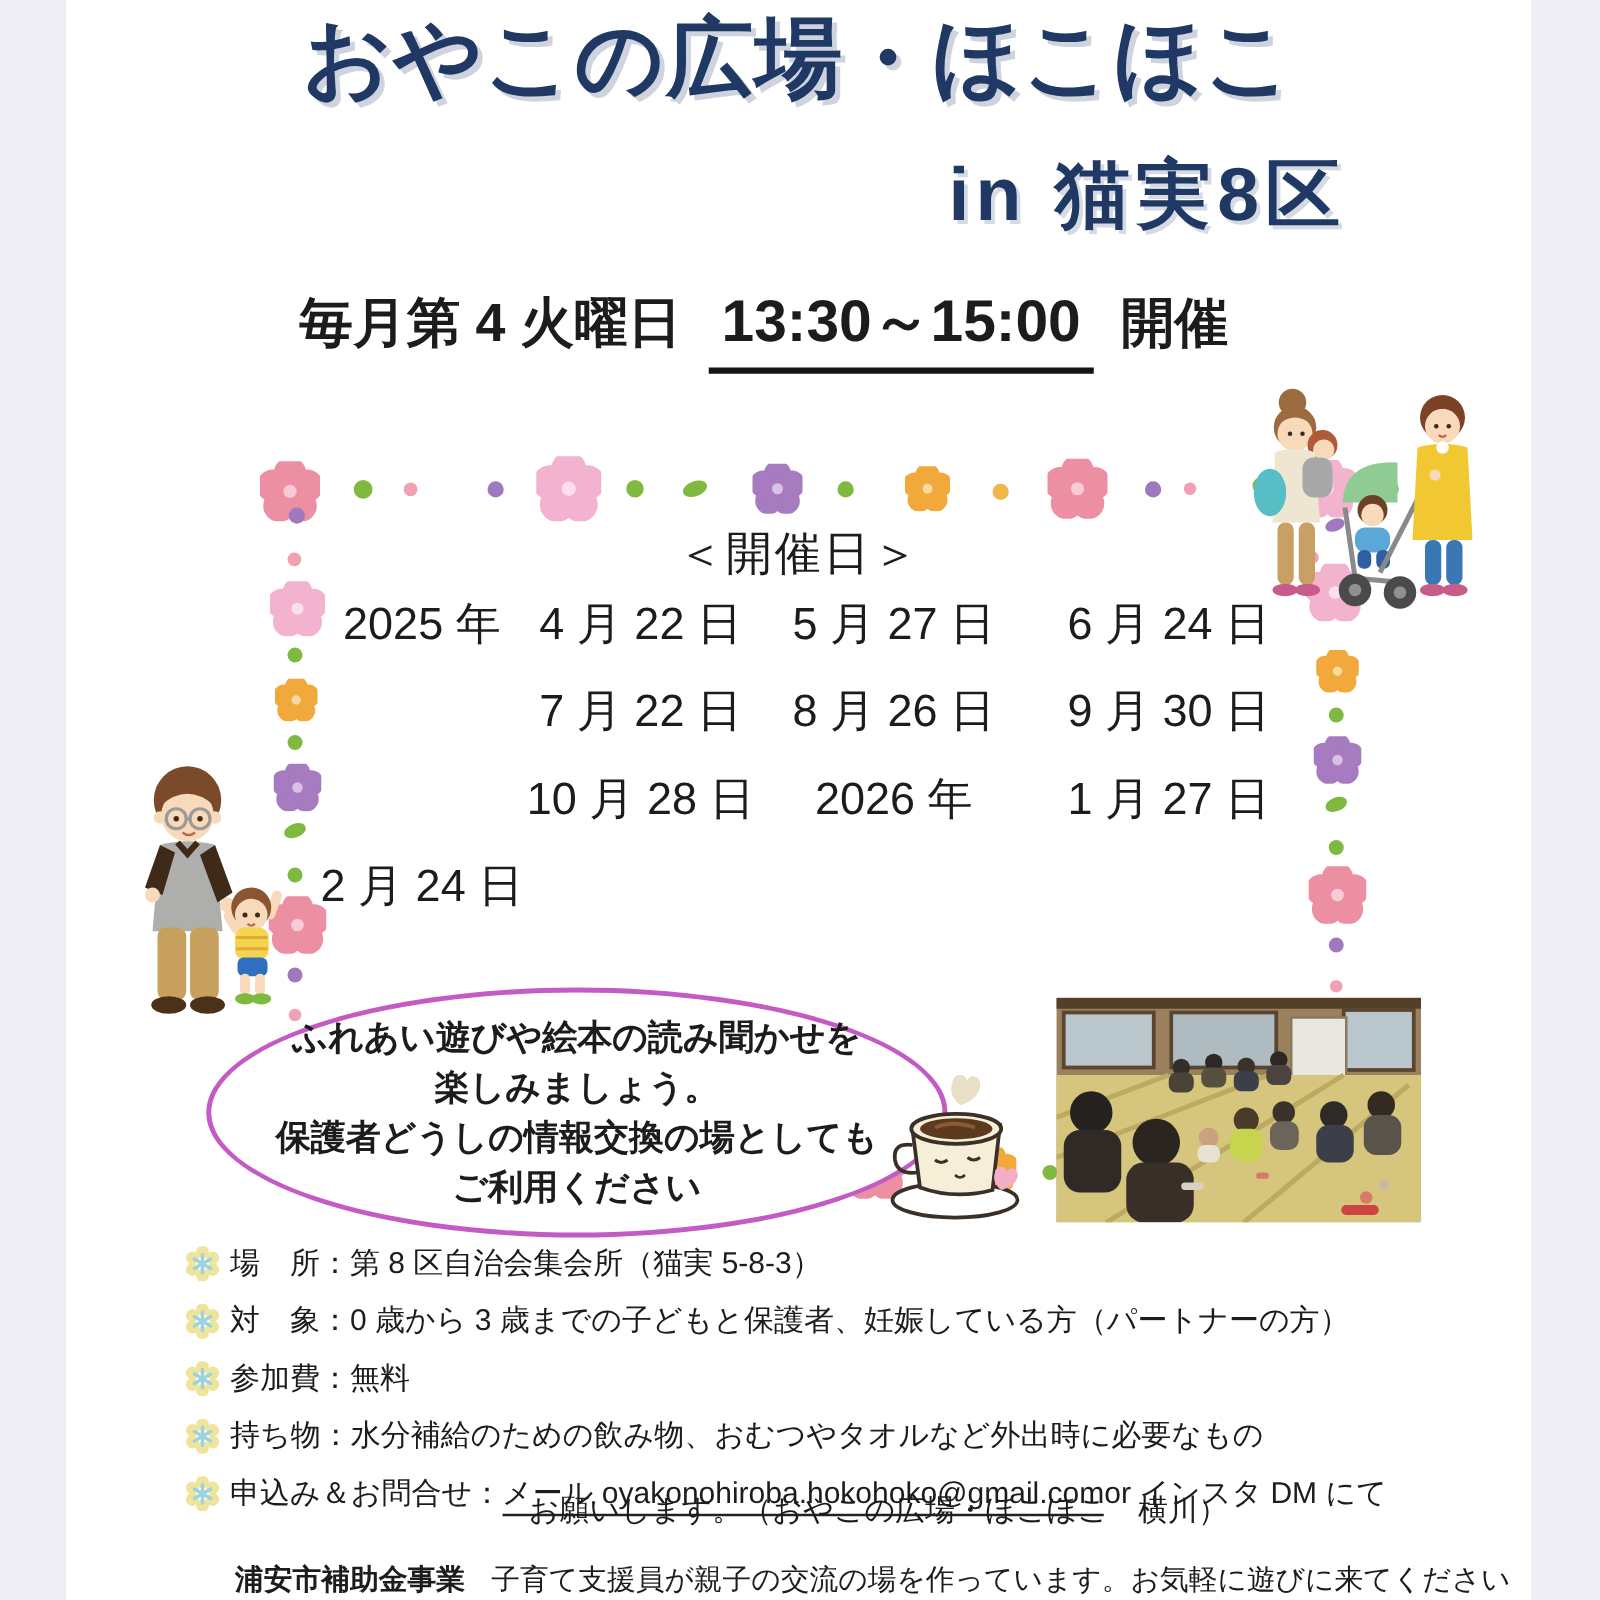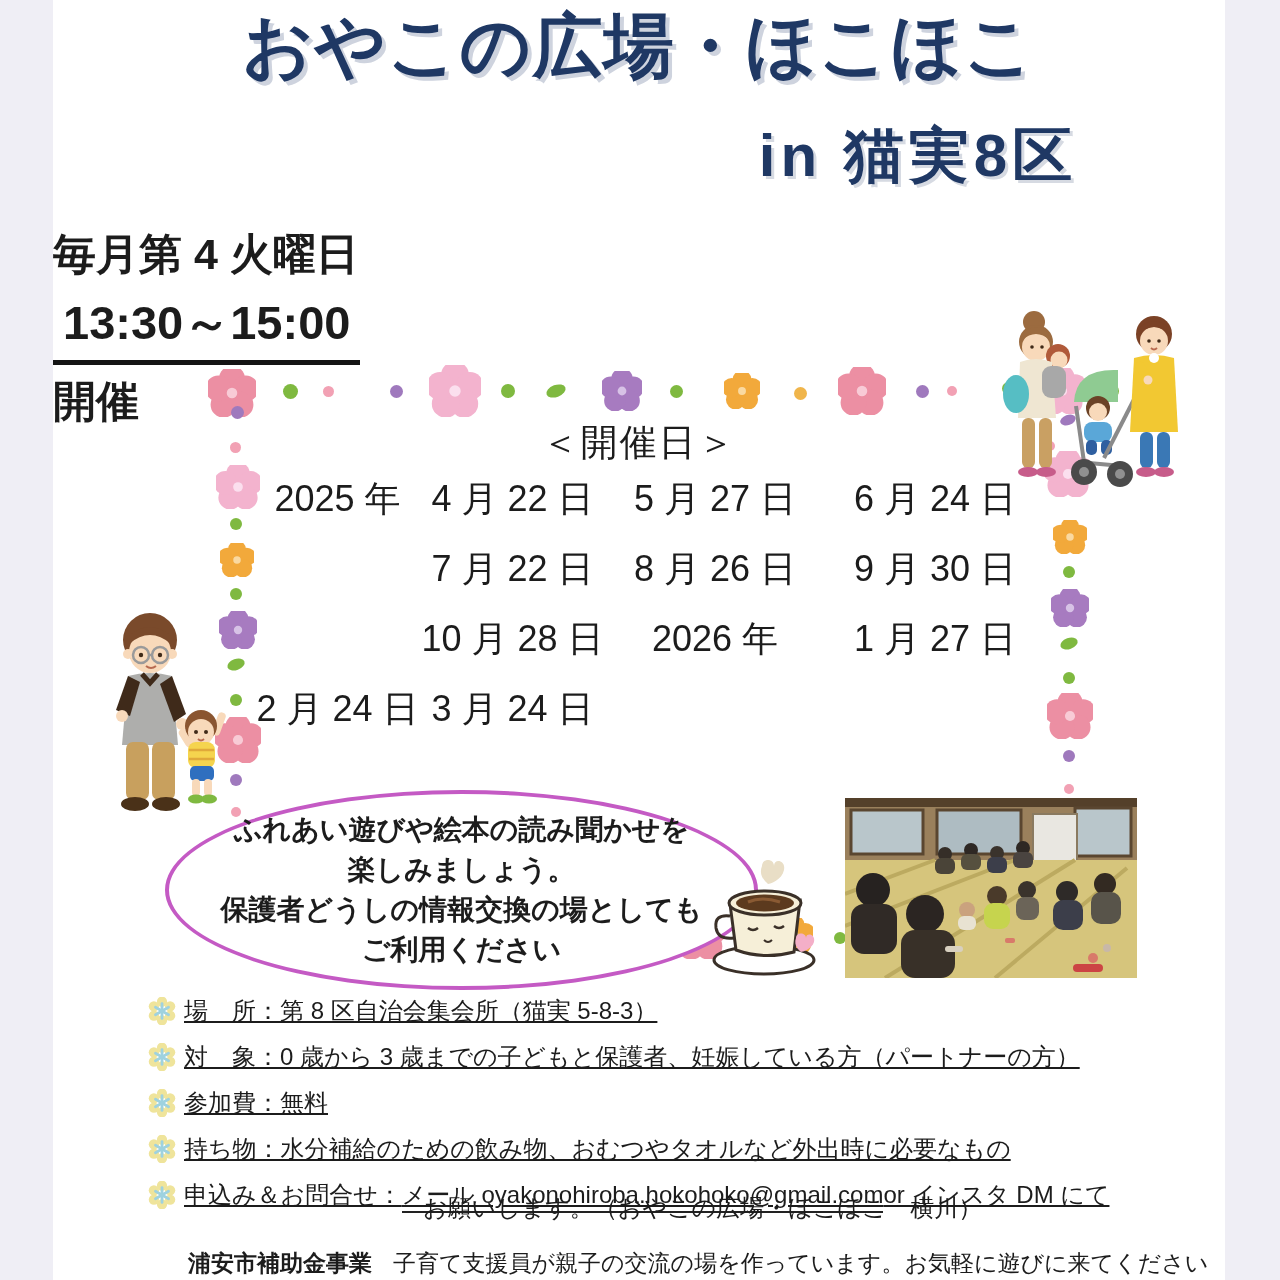--- a/index.html
+++ b/index.html
@@ -9,42 +9,42 @@
   .abs{position:absolute;}
 
   
   .title{left:53px;top:0px;width:1172px;text-align:center;font-size:70px;font-weight:800;
          color:#1f3864;letter-spacing:1px;text-shadow:4px 4px 0 #ced3de;white-space:nowrap;}
   .subtitle{left:608px;top:116px;width:620px;text-align:center;font-size:60px;font-weight:800;
             color:#1f3864;letter-spacing:5px;text-shadow:3px 3px 0 #d6dae2;white-space:nowrap;}
 
   
   .schedule{left:53px;top:226px;width:1116px;display:flex;justify-content:center;align-items:baseline;
-            gap:8px;font-weight:800;white-space:nowrap;flex-direction:column;}
+            gap:22px;font-weight:800;white-space:nowrap;}
   .schedule .weekday{font-size:43px;}
   .schedule .time{font-size:47px;border-bottom:5px solid #141414;padding:0 10px 5px 10px;}
   .schedule .suffix{font-size:43px;}
   .note{left:235px;top:320px;font-size:27px;letter-spacing:1px;}
 
   
   .cal-heading{left:53px;top:418px;width:1172px;text-align:center;font-size:37px;letter-spacing:2px;}
   .cal{left:245px;top:464px;display:grid;grid-template-columns:185px 165px 240px 200px;
        grid-auto-rows:70px;font-size:36px;white-space:nowrap;}
   .cal span{display:flex;align-items:center;justify-content:center;}
 
   
   .callout{left:165px;top:790px;width:585px;height:192px;border:4px solid #c45ac4;border-radius:50%;
            display:flex;flex-direction:column;justify-content:center;align-items:center;
            font-size:28px;font-weight:700;line-height:40px;text-align:center;background:#fff;}
 
   
   .photo{left:845px;top:798px;width:292px;height:180px;overflow:hidden;}
 
   
-  .info{left:148px;top:996px;width:1060px;text-decoration:underline;}
+  .info{left:148px;top:996px;width:1060px;}
   .info-row{display:flex;align-items:flex-start;margin-bottom:16px;font-size:24px;line-height:30px;white-space:nowrap;}
   .info-row .bullet{flex:0 0 28px;margin-right:8px;margin-top:1px;}
   .u-link{border-bottom:2px solid #222;padding-bottom:1px;}
   .continuation{left:423px;top:1192px;font-size:24px;white-space:nowrap;}
 
   
   .footer-label{left:188px;top:1248px;font-size:23px;font-weight:800;white-space:nowrap;}
   .footer-text{left:393px;top:1248px;font-size:23px;white-space:nowrap;}
   .u-pink{border-bottom:4px solid #db64cc;padding-bottom:4px;}
 
@@ -418,21 +418,20 @@
     <span>6 月 24 日</span>
     <span></span>
     <span>7 月 22 日</span>
     <span>8 月 26 日</span>
     <span>9 月 30 日</span>
     <span></span>
     <span>10 月 28 日</span>
     <span>2026 年</span>
     <span>1 月 27 日</span>
     <span>2 月 24 日</span>
-    <span>3 月 24 日</span>
   </div>
 
   <div class="abs" style="left:98px;top:610px;">
     <svg width="150" height="205" viewBox="0 0 150 205">
       <circle cx="52" cy="30" r="27" fill="#7a4a2b"></circle>
       <circle cx="30" cy="44" r="5" fill="#f8d9ba"></circle>
         <circle cx="74" cy="44" r="5" fill="#f8d9ba"></circle>
       <circle cx="52" cy="42" r="21" fill="#f8d9ba"></circle>
       <path d="M31,34 Q52,16 73,34 L73,26 Q52,8 31,26 Z" fill="#7a4a2b"></path>
       <circle cx="43" cy="45" r="8" fill="none" stroke="#9a9a9a" stroke-width="2.5"></circle>

